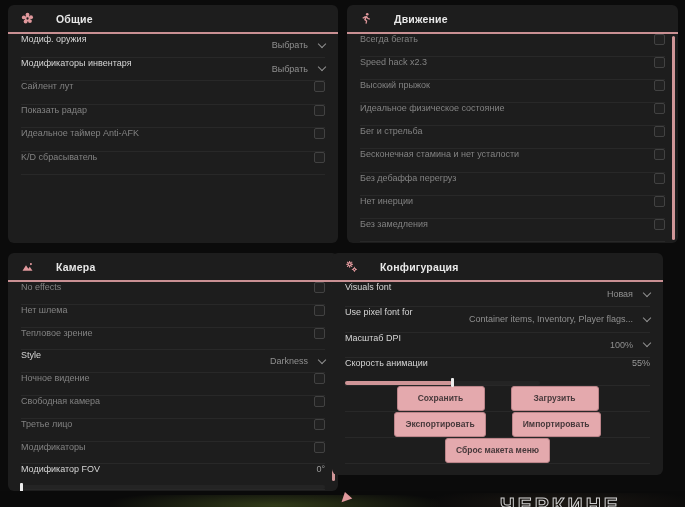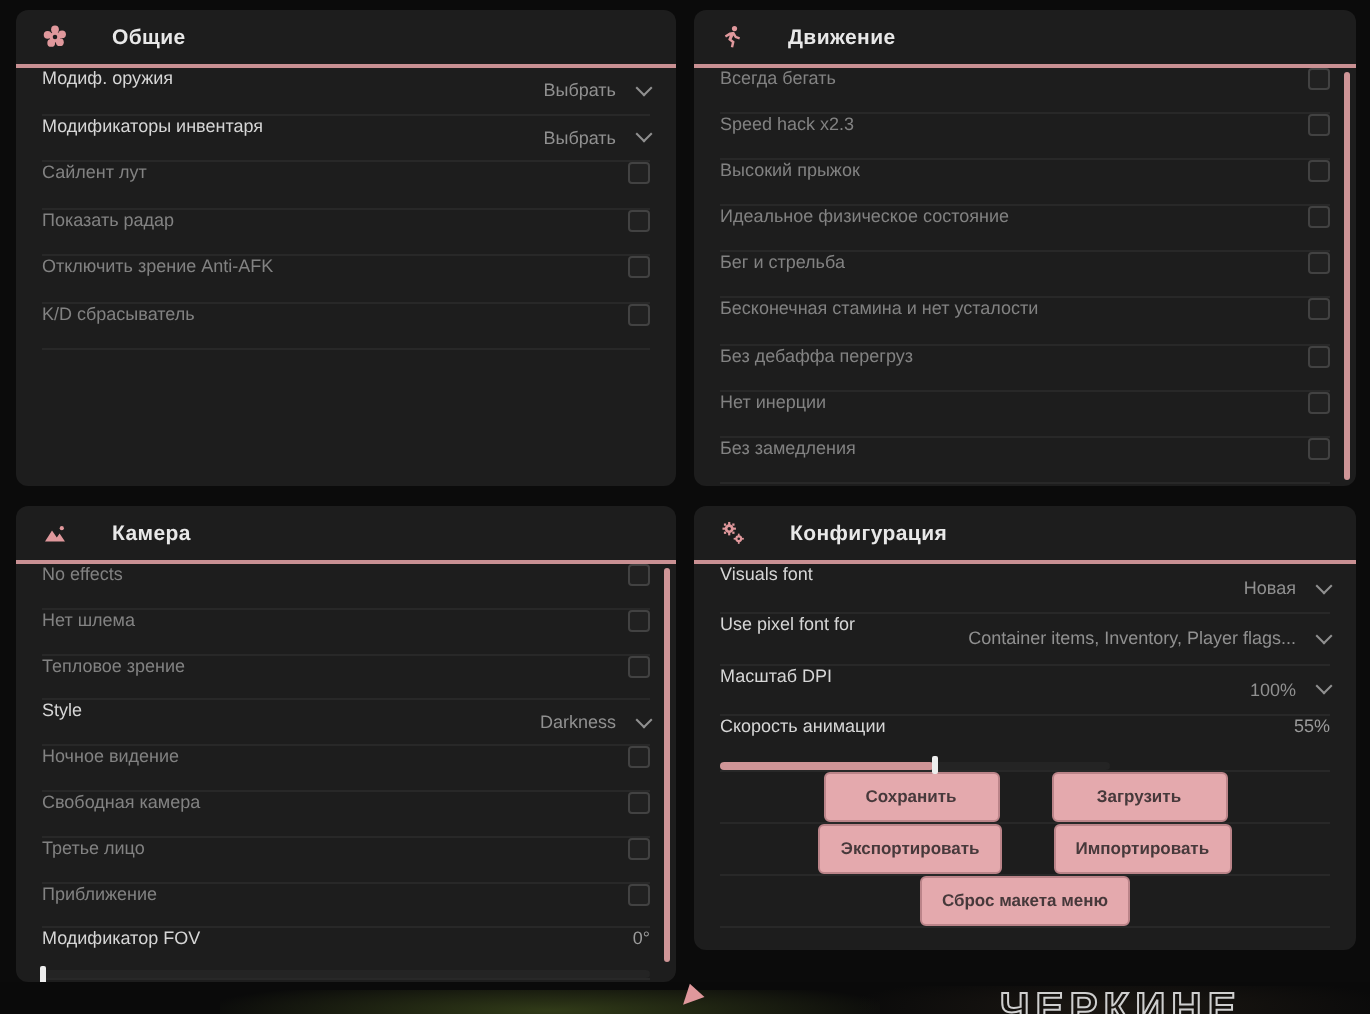--- a/index.html
+++ b/index.html
@@ -2,21 +2,21 @@
 <html><head>
 <meta charset="utf-8">
 <style>
   html,body{margin:0;padding:0;background:#000;}
   #stage{position:relative;width:685px;height:507px;background:#0b0b0b;overflow:hidden;
          font-family:"Liberation Sans",sans-serif;}
   .panel{position:absolute;background:#1d1d1d;border-radius:6px;overflow:hidden;}
   .panel-general{left:8px;top:5px;width:330px;height:238px;}
   .panel-movement{left:347px;top:5px;width:331px;height:238px;}
   .panel-camera{left:8px;top:253px;width:330px;height:238px;}
-  .panel-config{left:347px;top:253px;width:331px;height:222px;}
+  .panel-config{left:332px;top:253px;width:331px;height:222px;}
   .panel-header{height:27px;display:flex;align-items:center;gap:22px;padding:0 13px;
                 border-bottom:2px solid #c99093;}
   .panel-icon{display:flex;align-items:center;}
   .panel-title{font-size:10.5px;font-weight:bold;color:#e8e8e8;letter-spacing:.2px;}
   .panel-content{position:relative;padding:0 13px;}
   .row{display:flex;justify-content:space-between;border-bottom:1px solid #282828;}
   .panel-general .row{height:22.5px;}
   .panel-movement .row{height:22.1px;}
   .panel-camera .row{height:21.8px;}
   .panel-camera .row-slider{height:25px;}
@@ -98,21 +98,21 @@
         </div>
         <div class="row row-checkbox">
           <span class="row-label">Сайлент лут</span>
           <span class="checkbox"></span>
         </div>
         <div class="row row-checkbox">
           <span class="row-label">Показать радар</span>
           <span class="checkbox"></span>
         </div>
         <div class="row row-checkbox">
-          <span class="row-label">Отключить зрение Anti-AFK</span>
+          <span class="row-label">Идеальное таймер Anti-AFK</span>
           <span class="checkbox"></span>
         </div>
         <div class="row row-checkbox">
           <span class="row-label">K/D сбрасыватель</span>
           <span class="checkbox"></span>
         </div>
       </div>
     </section>
     <section class="panel panel-movement">
       <div class="panel-header">
@@ -202,21 +202,21 @@
         </div>
         <div class="row row-checkbox">
           <span class="row-label">Свободная камера</span>
           <span class="checkbox"></span>
         </div>
         <div class="row row-checkbox">
           <span class="row-label">Третье лицо</span>
           <span class="checkbox"></span>
         </div>
         <div class="row row-checkbox">
-          <span class="row-label">Приближение</span>
+          <span class="row-label">Модификаторы</span>
           <span class="checkbox"></span>
         </div>
         <div class="row row-slider">
           <div class="slider-top">
             <span class="row-label">Модификатор FOV</span>
             <span class="slider-value">0°</span>
           </div>
           <div class="slider-track">
             <div class="slider-fill" style="width: 0%;"></div>
             <div class="slider-handle" style="left: calc(0% - 1px);"></div>

